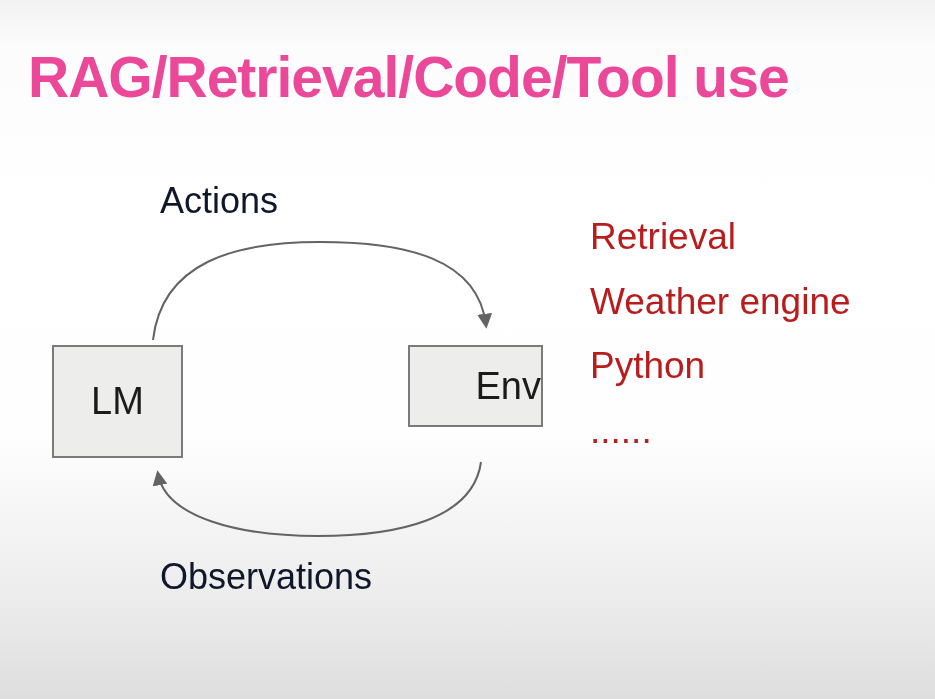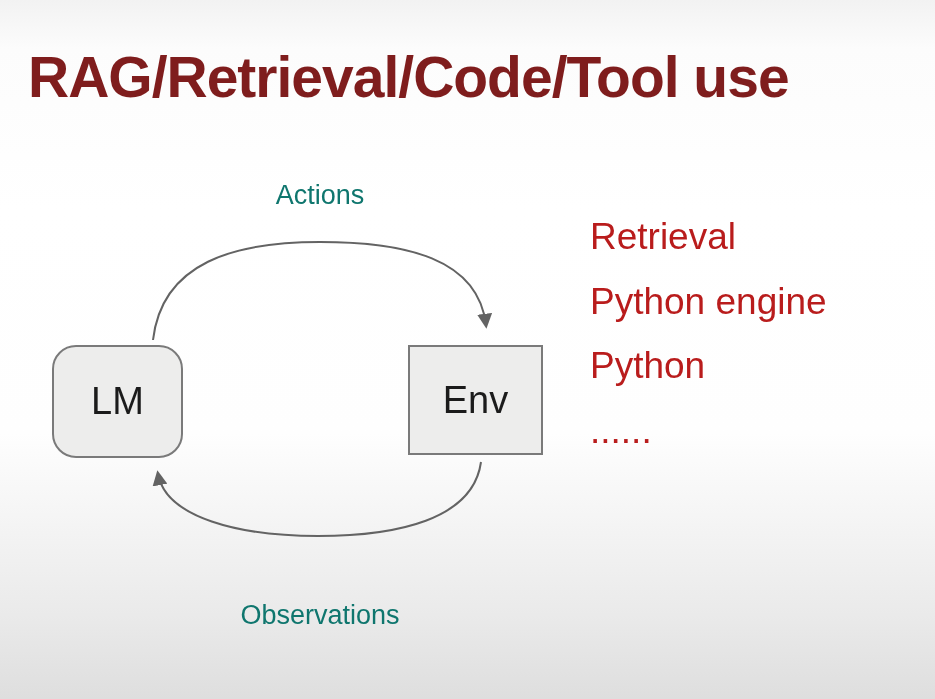--- a/index.html
+++ b/index.html
@@ -20,71 +20,70 @@
       #eaeaea 88%,
       #dedede 100%);
   }
   .slide-title {
     position: absolute;
     left: 28px;
     top: 44px;
     font-size: 57px;
     font-weight: bold;
     letter-spacing: -1px;
-    color: #7f1d1d;
+    color: #ec4899;
     white-space: nowrap;
   }
   .arrow-layer {
     position: absolute;
     left: 0;
     top: 0;
     width: 935px;
     height: 699px;
   }
   .diagram-label {
     position: absolute;
-    color: #0f766e;
-    font-size: 27px;
-    text-align: center;
+    color: #0f172a;
+    font-size: 36px;
+    text-align: left;
     white-space: nowrap;
   }
   .actions-label {
     left: 160px;
     top: 180px;
     width: 320px;
   }
   .observations-label {
     left: 160px;
     top: 556px;
     width: 320px;
-    margin-top: 44px;
   }
   .node-box {
     position: absolute;
     background: #ededec;
     border: 2px solid #7a7a7a;
     box-sizing: border-box;
     display: flex;
     align-items: center;
     justify-content: center;
     font-size: 38px;
     color: #1b1b1b;
   }
   .lm-box {
     left: 52px;
     top: 345px;
     width: 131px;
     height: 113px;
-    border-radius: 24px;
   }
   .env-box {
     left: 408px;
     top: 345px;
     width: 135px;
-    height: 110px;
+    height: 82px;
+    justify-content: flex-end;
   }
   .tool-list {
     position: absolute;
     left: 590px;
     top: 205px;
     font-size: 37px;
     line-height: 64.7px;
     color: #b91c1c;
     white-space: nowrap;
   }
@@ -114,16 +113,16 @@
 </div>
 
 <div class="node-box env-box">
   <span>Env</span>
 </div>
 
 <div class="diagram-label observations-label">Observations</div>
 
 <div class="tool-list">
   <span class="tool-item">Retrieval</span>
-  <span class="tool-item">Python engine</span>
+  <span class="tool-item">Weather engine</span>
   <span class="tool-item">Python</span>
   <span class="tool-item">......</span>
 </div>
 
 </body></html>

